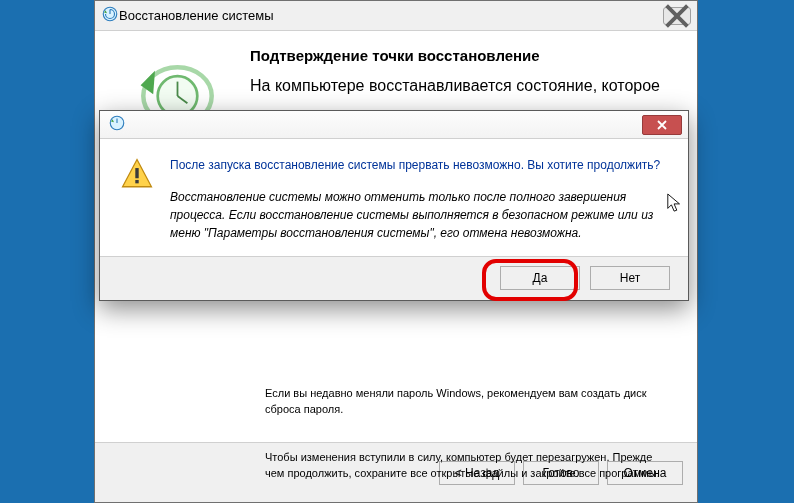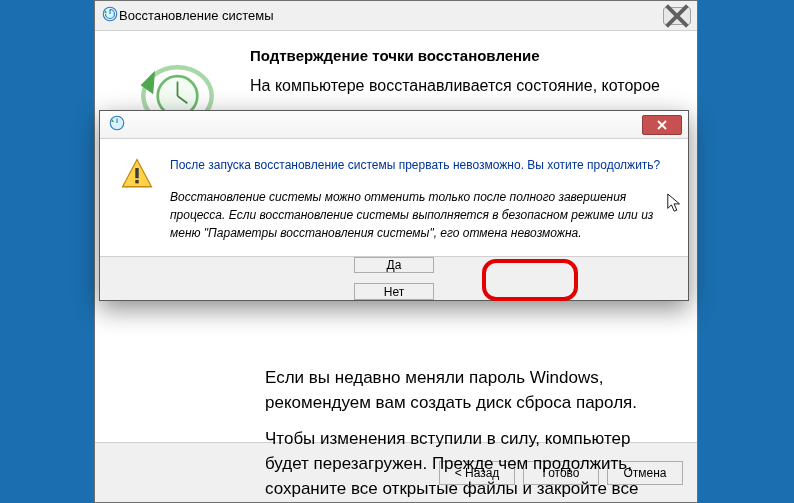--- a/index.html
+++ b/index.html
@@ -72,21 +72,21 @@
   .right-text {
     flex: 1;
     padding: 16px 20px 10px 0;
   }
   .heading1 {
     font-size: 15px;
     font-weight: 600;
     margin-bottom: 10px;
   }
   .para { font-size: 16px; line-height: 1.45; margin-bottom: 4px; }
-  .para.small { font-size: 17px; }
+  .para.small { font-size: 11px; margin-top: 20px; }
   .lower-text {
     position: absolute;
     left: 170px;
     top: 335px;
     width: 400px;
   }
 
   .parent-footer {
     height: 60px;
     background: #f0f0f0;
@@ -259,21 +259,21 @@
         <rect x="18" y="13" width="4" height="12" fill="#3b3b3b"></rect>
         <rect x="18" y="27" width="4" height="4" fill="#3b3b3b"></rect>
       </svg>
     </div>
     <div class="dlg-content">
       <div class="blue-heading">После запуска восстановление системы прервать невозможно. Вы хотите продолжить?</div>
       <div class="dlg-para">Восстановление системы можно отменить только после полного завершения процесса. Если восстановление системы выполняется в безопасном режиме или из меню "Параметры восстановления системы", его отмена невозможна.</div>
     </div>
   </div>
 
-  <div class="dialog-footer" style="position:relative;flex-direction:column;">
+  <div class="dialog-footer" style="position:relative;">
     <button class="win" style="min-width:80px">Да</button>
     <button class="win" style="min-width:80px">Нет</button>
     <div class="highlight-ring" style="left:382px; top:2px;"></div>
   </div>
 </div>
 
 <div class="cursor" style="left:666px; top:192px;">
   <svg viewBox="0 0 20 24">
       <path d="M2 2 L2 18 L6 14 L9 21 L12 20 L9 13 L15 13 Z" fill="#fff" stroke="#000" stroke-width="1"></path>
     </svg>

